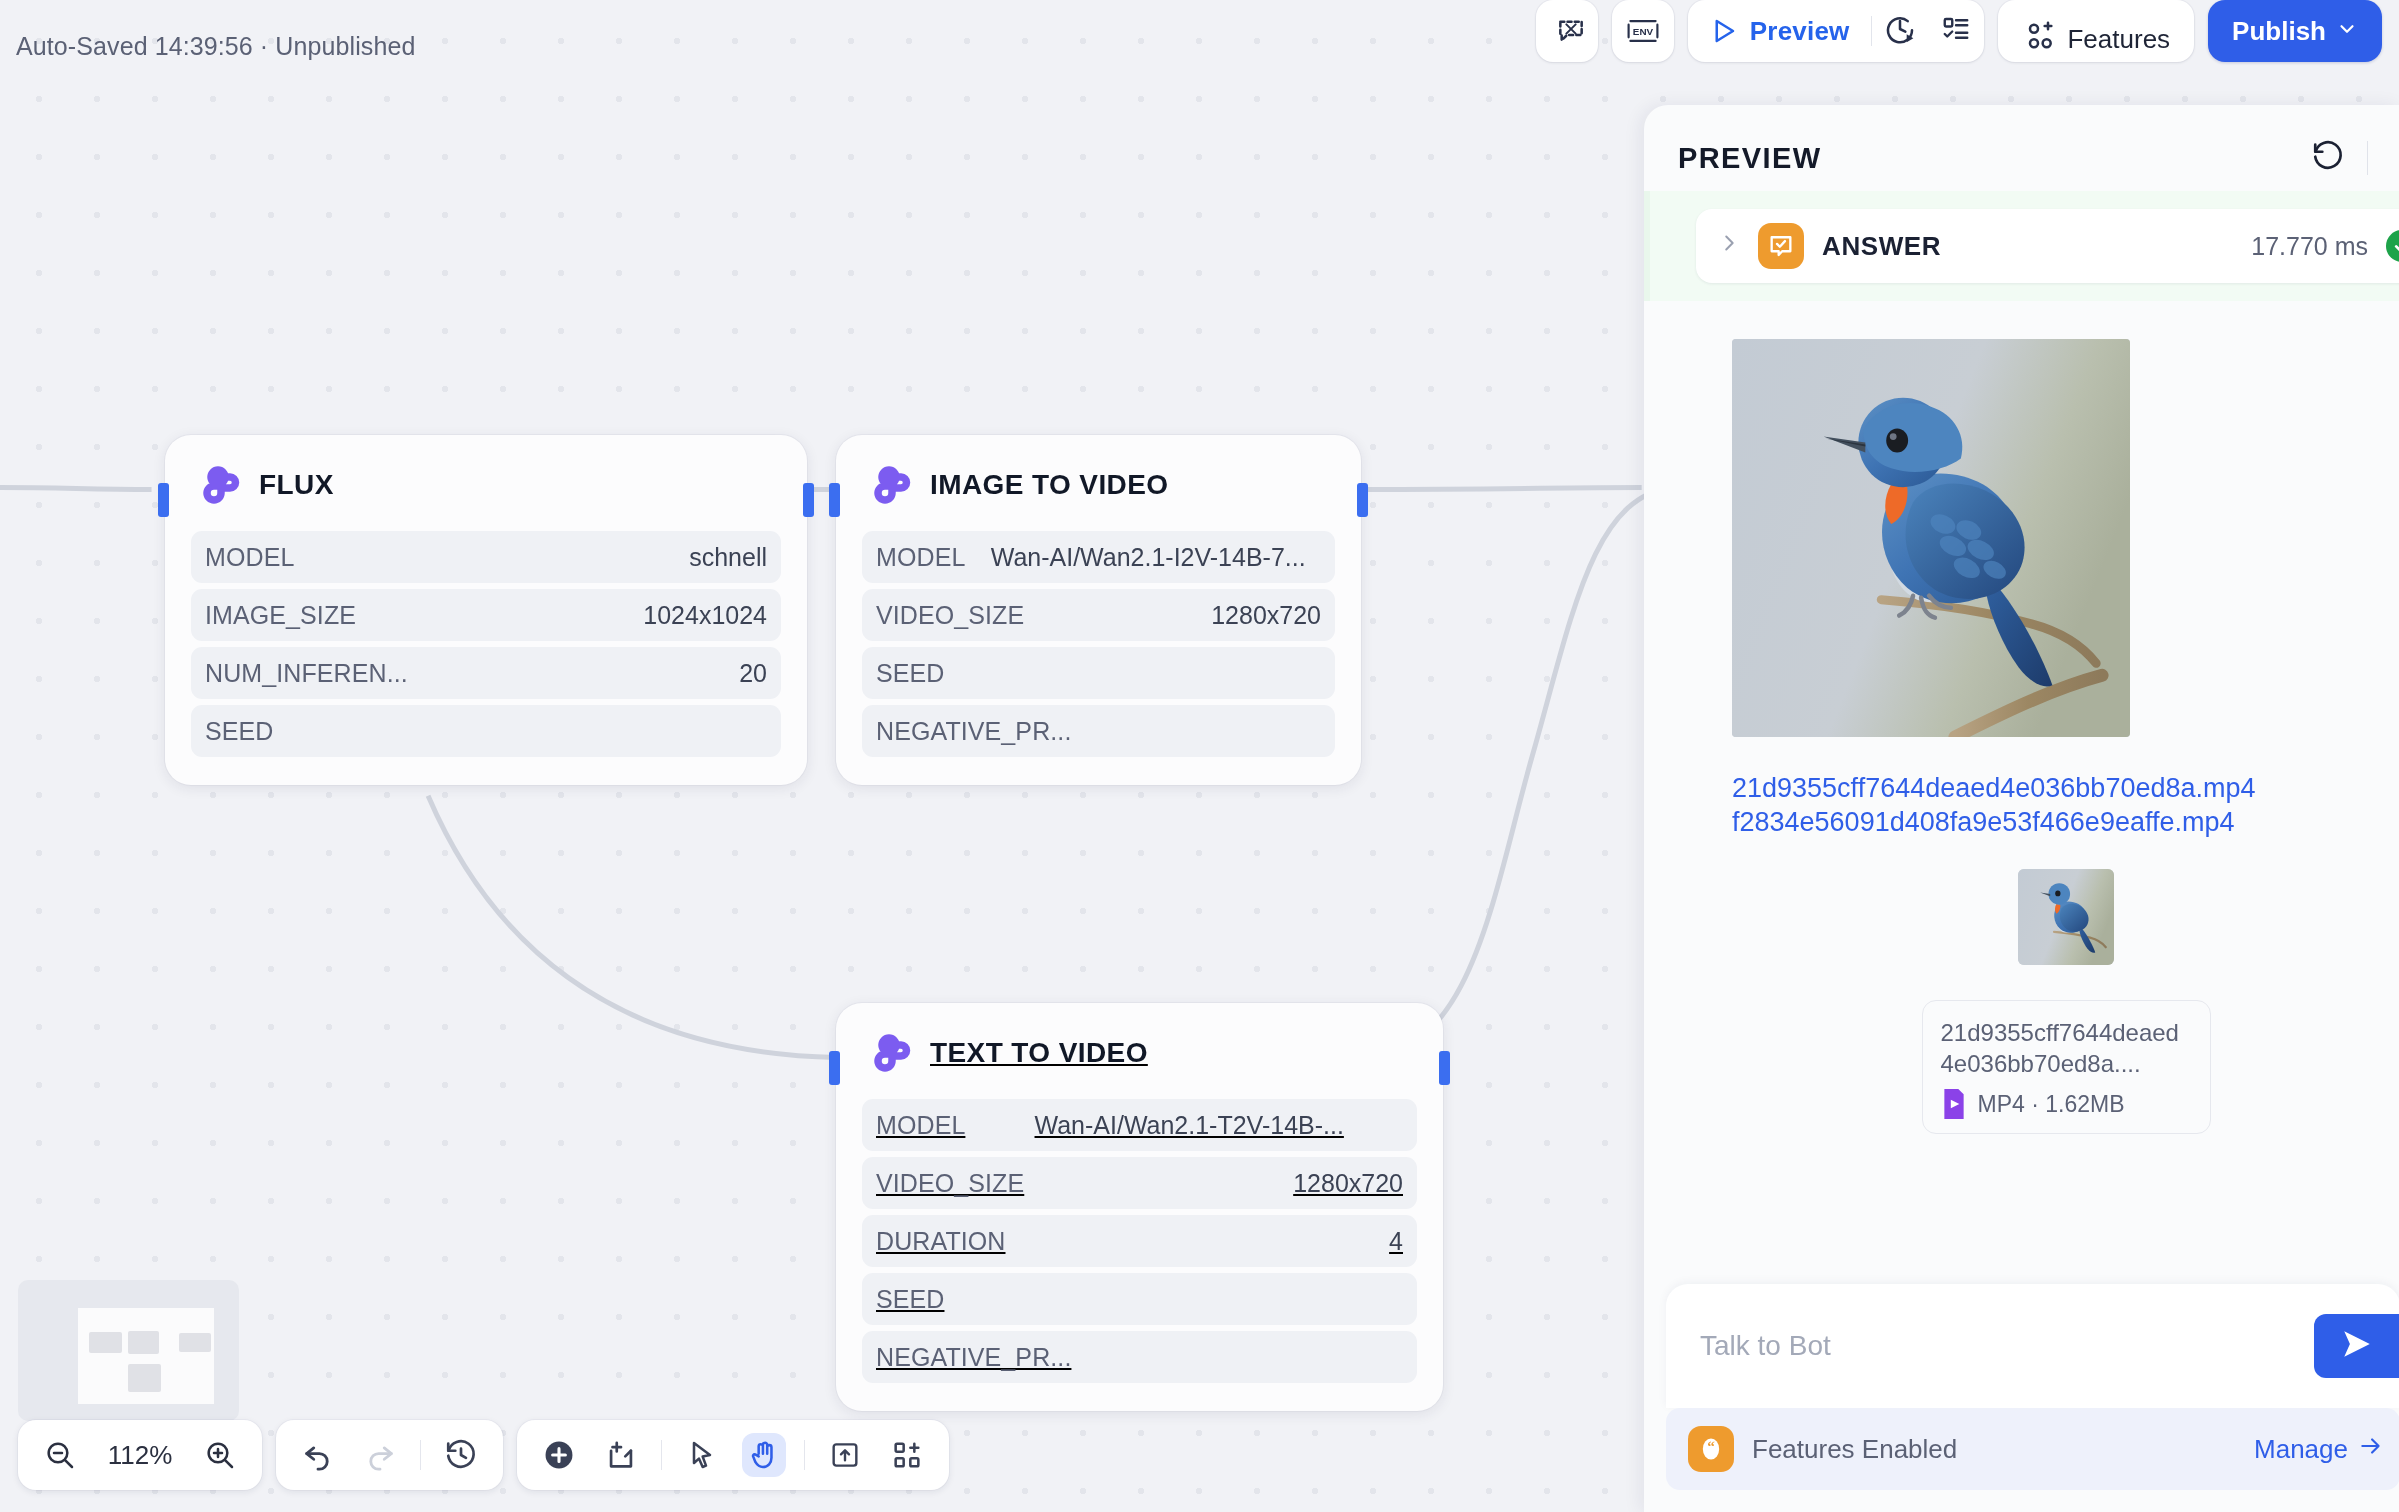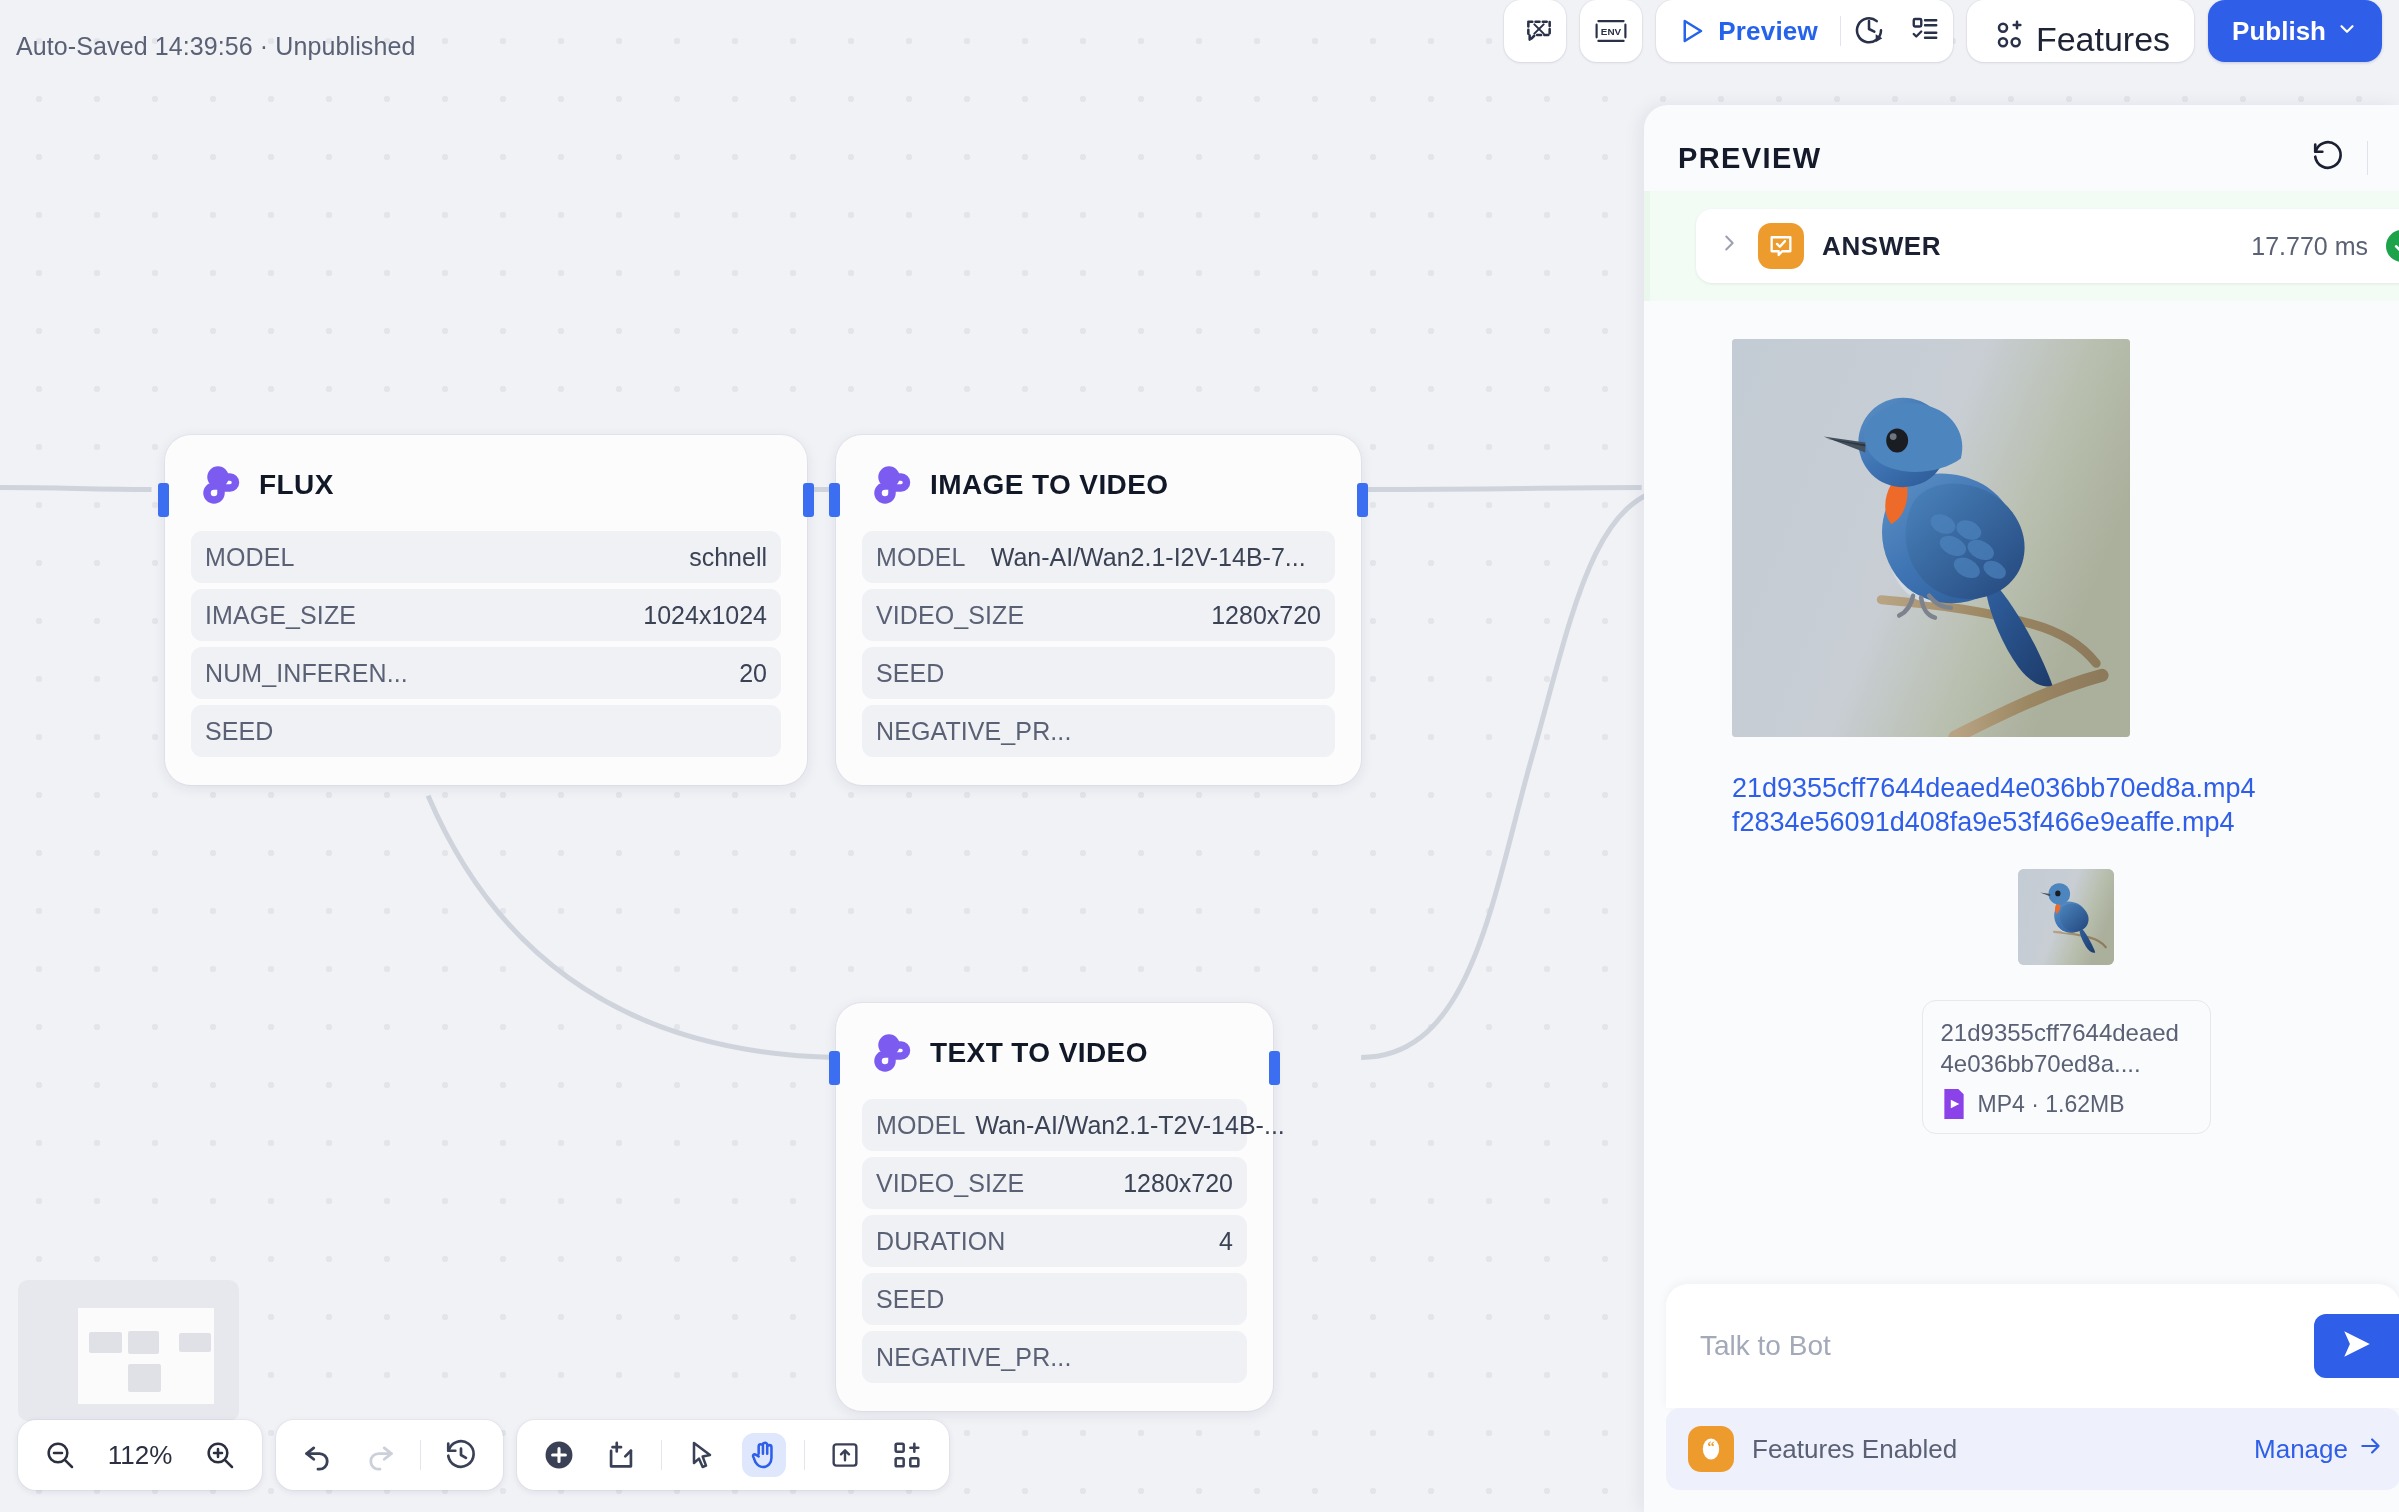--- a/index.html
+++ b/index.html
@@ -42,21 +42,21 @@
   .tb-sq { width: 62px; justify-content: center; }
   .tb-icon { display:flex; align-items:center; justify-content:center; }
   .tb-divider { width:1px; height:30px; background:#e2e5ec; }
   .preview-btn {
     display:flex; align-items:center; gap:12px;
     padding: 0 22px 0 20px; height: 62px; cursor:pointer;
   }
   .preview-btn span { color:#2563eb; font-size:26px; font-weight:600; letter-spacing:0.2px;}
   .icon-btn { width:56px; height:62px; display:flex; align-items:center; justify-content:center; cursor:pointer;}
   .features-btn { padding:0 24px; gap:13px; height:62px; display:flex; align-items:center; cursor:pointer;}
-  .features-btn span { font-size:34px; color:#1e2436; font-weight:500;margin-top:16px;}
+  .features-btn span { font-size:26px; color:#1e2436; font-weight:500;margin-top:16px;}
   #publish {
     background:#2f5ee8; color:#fff; border-radius:17px; height:62px;
     display:flex; align-items:center; gap:10px; padding: 0 24px;
     font-size:26px; font-weight:600; cursor:pointer;
     box-shadow: 0 1px 3px rgba(25,40,120,.2);
   }
 
   
   .node {
     position:absolute; background:#fcfcfd; border-radius:26px;
@@ -255,21 +255,21 @@
       <div class="prow">
         <span class="pkey">SEED</span>
         <span class="pval"></span>
       </div>
       <div class="prow" style="margin-bottom:0;">
         <span class="pkey">NEGATIVE_PR...</span>
         <span class="pval"></span>
       </div>
     </div>
 
-    <div class="node" id="node-t2v" style="left:836px; top:1003px; width:437px;">
+    <div class="node" id="node-t2v" style="left:836px; top:1003px; width:607px;text-decoration:underline;">
       <div class="port l"></div>
       <div class="port r"></div>
       <div class="node-head">
         <span>
           <svg width="44" height="44" viewBox="0 0 44 44">
             <path d="M14 16 a7 7 0 1 1 14 0 a7 7 0 1 1 -14 0 M21 16 h12 a5.5 5.5 0 0 1 0 11 h-9 v5 a7 7 0 1 1 -14 0 a7 7 0 0 1 7 -7 h2" fill="none" stroke="#7c5cf0" stroke-width="7.5" stroke-linecap="round" stroke-linejoin="round"></path>
           </svg>
         </span>
         <span class="node-title">TEXT TO VIDEO</span>
       </div>

